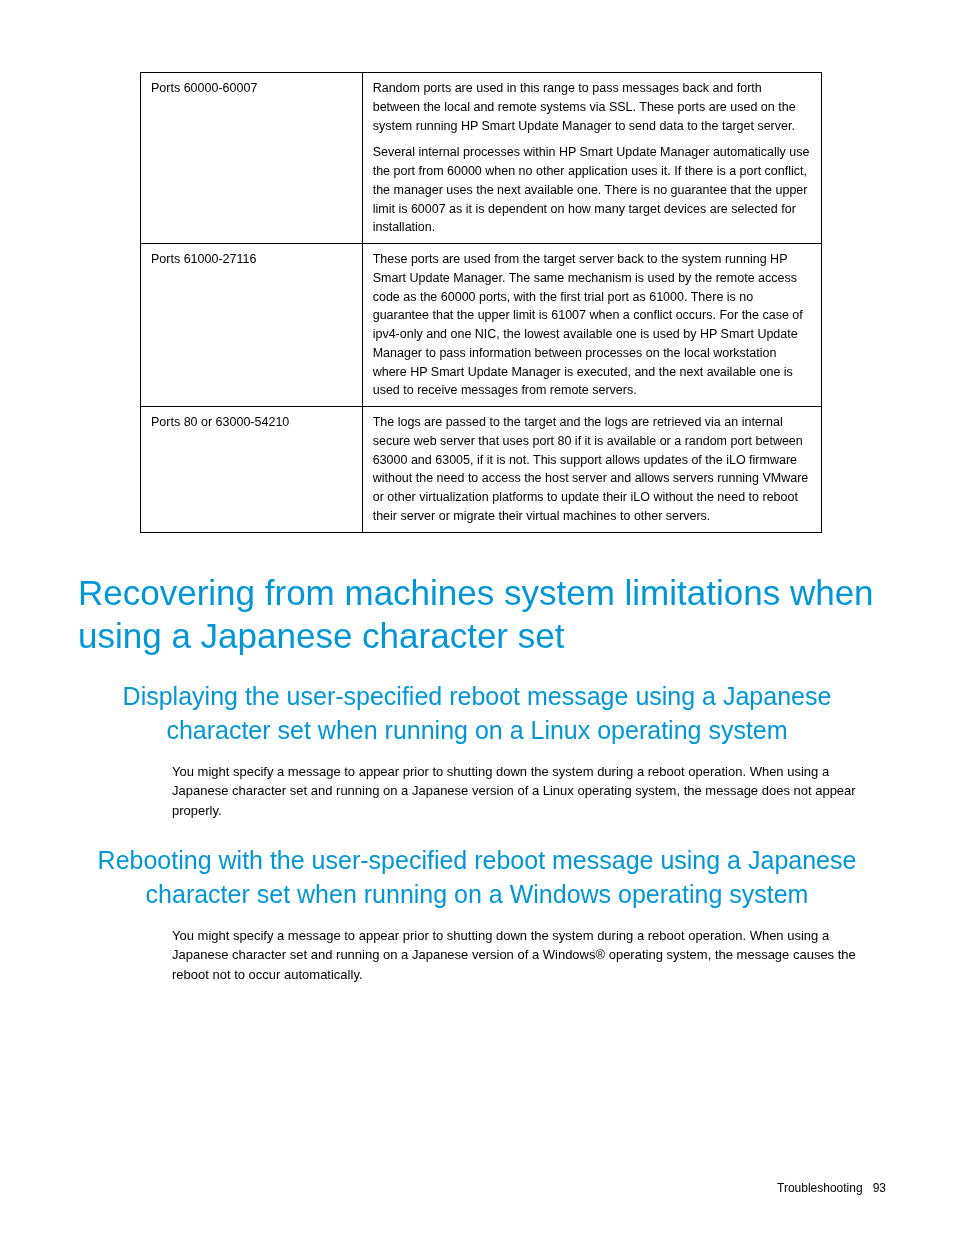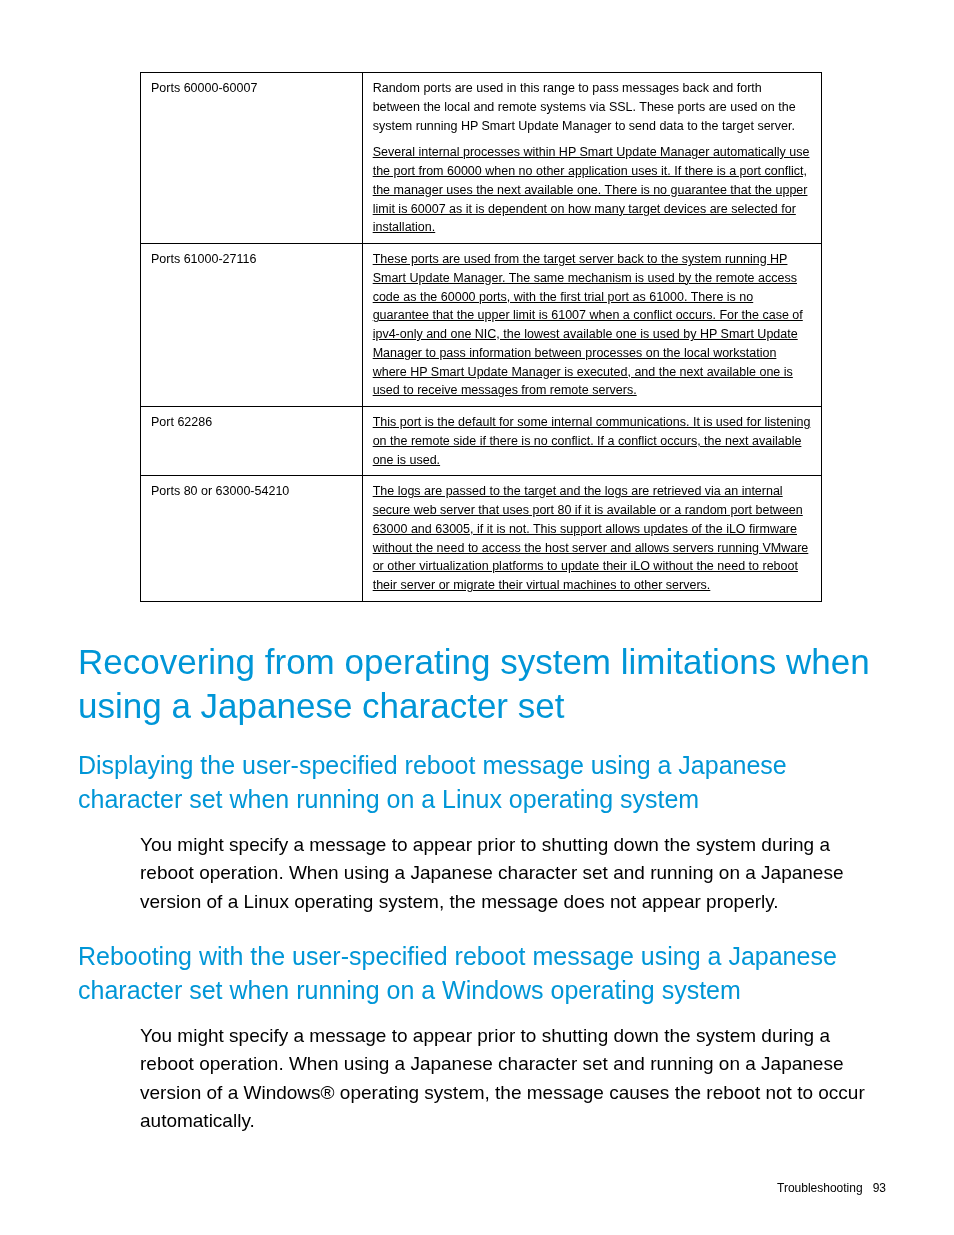--- a/index.html
+++ b/index.html
@@ -33,42 +33,42 @@
       width: 222px;
     }
     td.desc-col {
       width: 460px;
     }
     td p {
       margin-bottom: 8px;
     }
     td p:last-child {
       margin-bottom: 0;
-      text-decoration: underline;
     }
     h1 {
       color: #0096d7;
       font-weight: 300;
       font-size: 35px;
       line-height: 1.25;
       margin-bottom: 22px;
       font-family: Arial, Helvetica, sans-serif;
     }
     h2 {
       color: #0096d7;
       font-weight: 300;
       font-size: 25px;
       line-height: 1.35;
       margin-bottom: 14px;
       font-family: Arial, Helvetica, sans-serif;
+      text-align: center;
     }
     p.body {
-      font-size: 19px;
+      font-size: 13px;
       line-height: 1.5;
-      margin-left: 62px;
+      margin-left: 94px;
       margin-bottom: 24px;
       color: #000;
     }
     .footer {
       position: absolute;
       bottom: 40px;
       right: 68px;
       font-size: 12px;
     }
   </style>
@@ -84,35 +84,29 @@
       <p>Several internal processes within HP Smart Update Manager automatically use the port from 60000 when no other application uses it. If there is a port conflict, the manager uses the next available one. There is no guarantee that the upper limit is 60007 as it is dependent on how many target devices are selected for installation.</p>
     </td>
   </tr>
   <tr>
     <td class="port-col">Ports 61000-27116</td>
     <td class="desc-col">
       <p>These ports are used from the target server back to the system running HP Smart Update Manager. The same mechanism is used by the remote access code as the 60000 ports, with the first trial port as 61000. There is no guarantee that the upper limit is 61007 when a conflict occurs. For the case of ipv4-only and one NIC, the lowest available one is used by HP Smart Update Manager to pass information between processes on the local workstation where HP Smart Update Manager is executed, and the next available one is used to receive messages from remote servers.</p>
     </td>
   </tr>
   <tr>
-    <td class="port-col">Port 62286</td>
-    <td class="desc-col">
-      <p>This port is the default for some internal communications. It is used for listening on the remote side if there is no conflict. If a conflict occurs, the next available one is used.</p>
-    </td>
-  </tr>
-  <tr>
     <td class="port-col">Ports 80 or 63000-54210</td>
     <td class="desc-col">
       <p>The logs are passed to the target and the logs are retrieved via an internal secure web server that uses port 80 if it is available or a random port between 63000 and 63005, if it is not. This support allows updates of the iLO firmware without the need to access the host server and allows servers running VMware or other virtualization platforms to update their iLO without the need to reboot their server or migrate their virtual machines to other servers.</p>
     </td>
   </tr>
 </tbody>
   </table>
 
-<h1>Recovering from operating system limitations when using a Japanese character set</h1>
+<h1>Recovering from machines system limitations when using a Japanese character set</h1>
 
 <h2>Displaying the user-specified reboot message using a Japanese character set when running on a Linux operating system</h2>
 <p class="body">You might specify a message to appear prior to shutting down the system during a reboot operation. When using a Japanese character set and running on a Japanese version of a Linux operating system, the message does not appear properly.</p>
 
 <h2>Rebooting with the user-specified reboot message using a Japanese character set when running on a Windows operating system</h2>
 <p class="body">You might specify a message to appear prior to shutting down the system during a reboot operation. When using a Japanese character set and running on a Japanese version of a Windows® operating system, the message causes the reboot not to occur automatically.</p>
 
 <div class="footer">
   <span>Troubleshooting</span>&nbsp;&nbsp;&nbsp;<span>93</span>
 </div>

